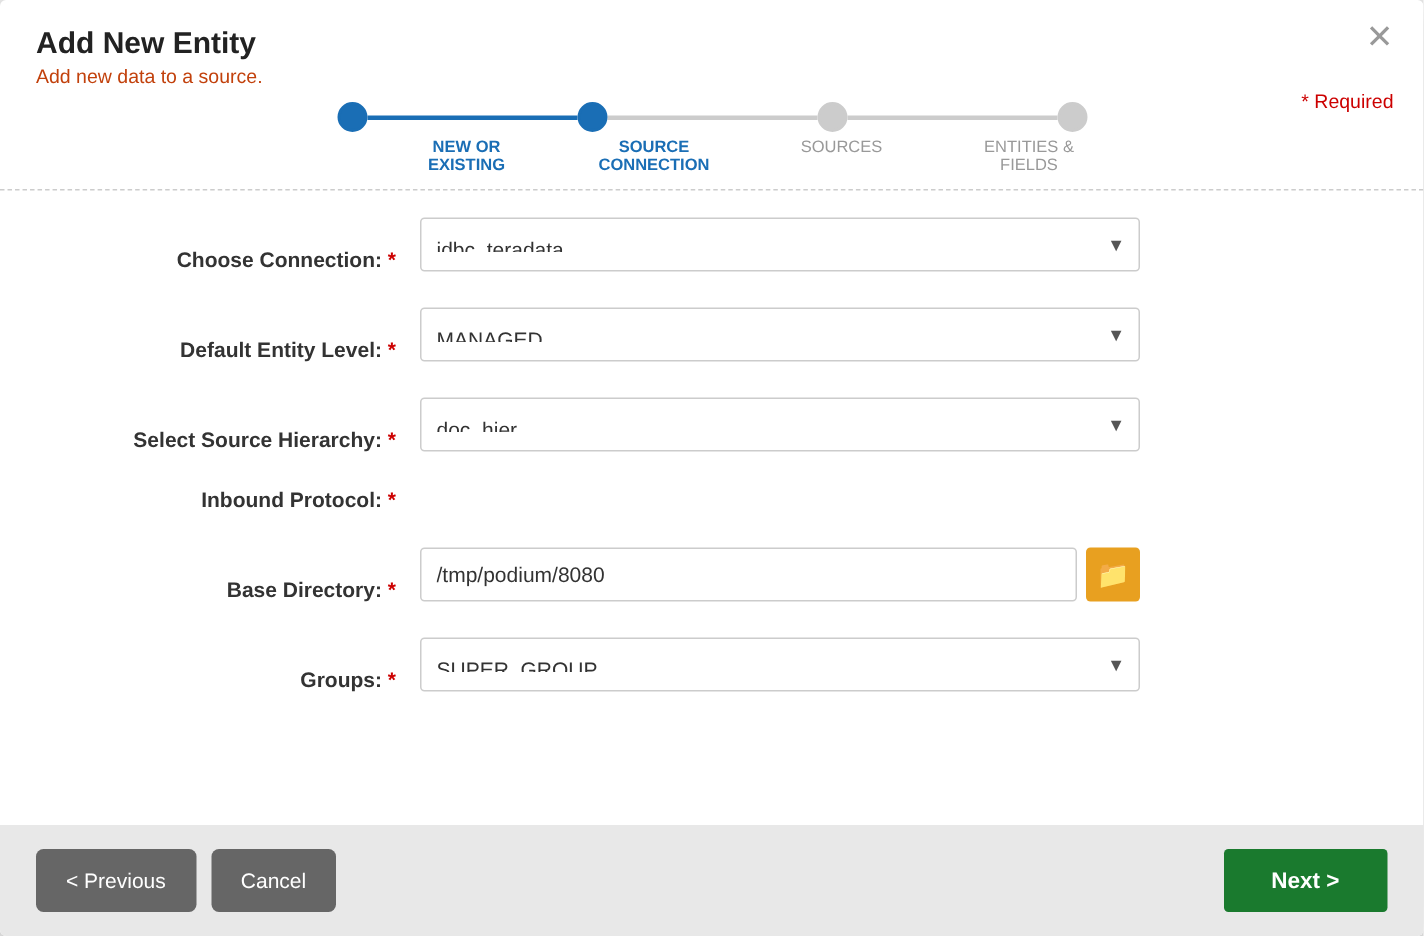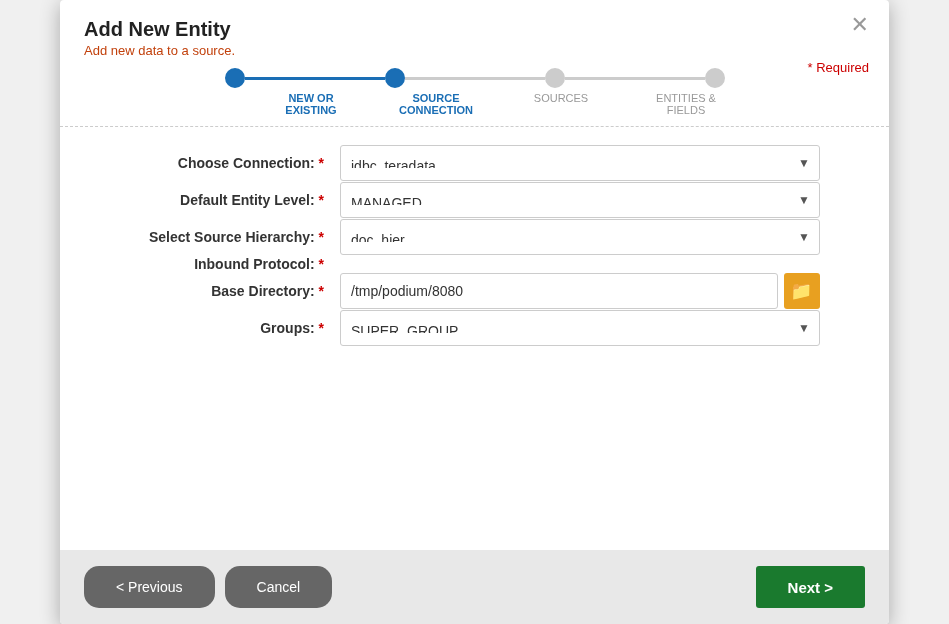--- a/index.html
+++ b/index.html
@@ -6,21 +6,21 @@
     body {
       font-family: Arial, sans-serif;
       background: #f0f0f0;
       display: flex;
       align-items: center;
       justify-content: center;
       min-height: 100vh;
     }
     .modal {
       background: #fff;
-      width: 829px;
+      width: 949px;
       height: 624px;
       border-radius: 4px;
       box-shadow: 0 4px 20px rgba(0,0,0,0.3);
       display: flex;
       flex-direction: column;
       overflow: hidden;
       position: relative;
     }
     
     .modal-header {
@@ -128,22 +128,22 @@
       margin: 10px 0 0 0;
     }
     
     .form-area {
       flex: 1;
       padding: 18px 60px 10px 60px;
       overflow-y: auto;
     }
     .form-row {
       display: flex;
-      align-items: center;
-      margin-bottom: 1px;
+      align-items: flex-end;
+      margin-bottom: 24px;
     }
     .form-label {
       width: 220px;
       text-align: right;
       padding-right: 16px;
       font-size: 14px;
       font-weight: 600;
       color: #333;
       flex-shrink: 0;
     }
@@ -226,25 +226,25 @@
       display: flex;
       align-items: center;
       justify-content: space-between;
     }
     .footer-left {
       display: flex;
       gap: 10px;
     }
     .btn-secondary {
       height: 42px;
-      padding: 0 32px;
+      padding: 0 20px;
       background: #666;
       color: #fff;
       border: none;
-      border-radius: 15px;
+      border-radius: 5px;
       font-size: 14px;
       cursor: pointer;
       font-weight: 500;
     }
     .btn-primary {
       height: 42px;
       padding: 0 32px;
       background: #1a7a2e;
       color: #fff;
       border: none;

